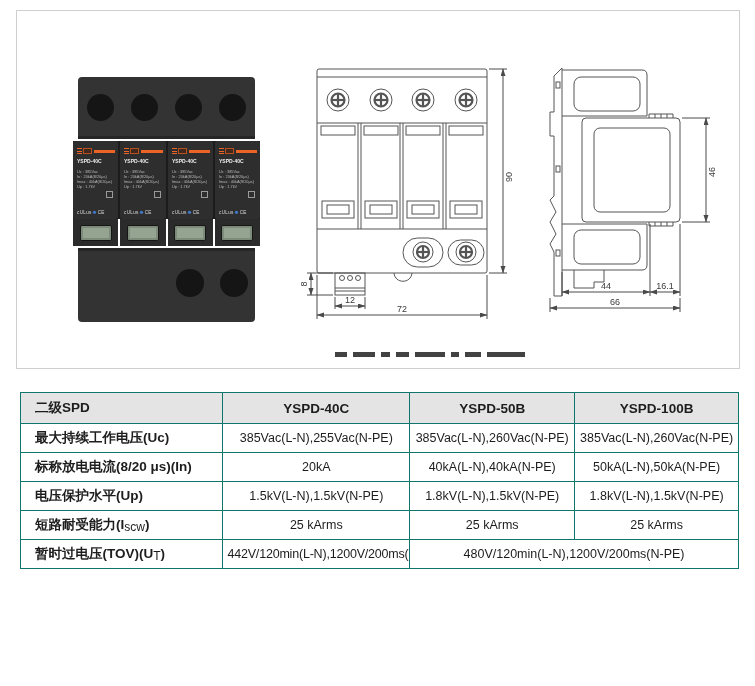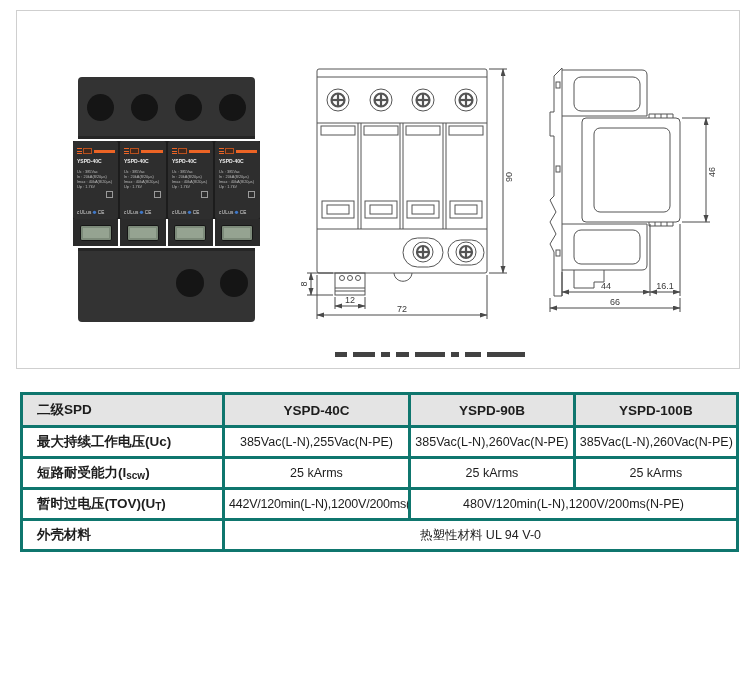--- a/index.html
+++ b/index.html
@@ -44,27 +44,27 @@
   .ln{stroke:#555;stroke-width:1;fill:none;}
   .thick{stroke-width:2.2;}
   .dim{stroke:#4a4a4a;stroke-width:1;fill:none;}
 
   
   .wm{position:absolute;top:341px;height:5px;background:#424242;}
 
   
   table.spec{position:absolute;left:20px;top:392px;width:719px;border-collapse:collapse;
              table-layout:fixed;}
-  table.spec th,table.spec td{border:3px solid #0f766e;height:28px;padding:0 4px;
+  table.spec th,table.spec td{border:1px solid #0f766e;height:28px;padding:0 4px;
              font-size:12.5px;font-weight:500;text-align:center;color:#1d1d1d;white-space:nowrap;overflow:hidden;}
   table.spec th{height:30px;background:#e4e4e4;font-size:13.5px;font-weight:600;}
   table.spec th.lab,table.spec td.lab{text-align:left;padding-left:14px;font-size:13.5px;font-weight:600;}
   td.small{font-size:10px;letter-spacing:-0.2px;}
   td.cond{font-size:12px;}
-  .sub{font-size:10px;vertical-align:-2px;font-weight:700;}
+  .sub{font-size:12px;vertical-align:-2px;font-weight:400;}
 </style>
 </head>
 <body>
 
 <div class="img-panel">
 
   <div class="photo">
     <div class="cap-top">
       <div class="hole" style="left:9px"></div>
       <div class="hole" style="left:53px"></div>
@@ -344,38 +344,46 @@
   <colgroup>
       <col style="width:28.2%">
       <col style="width:26%">
       <col style="width:23%">
       <col style="width:22.8%">
     </colgroup>
   <tbody>
       <tr>
     <th class="lab">二级SPD</th>
     <th>YSPD-40C</th>
-    <th>YSPD-90B</th>
+    <th>YSPD-50B</th>
     <th>YSPD-100B</th>
   </tr>
   <tr>
     <td class="lab">最大持续工作电压(Uc)</td>
     <td class="cond">385Vac(L-N),255Vac(N-PE)</td>
     <td class="cond">385Vac(L-N),260Vac(N-PE)</td>
     <td class="cond">385Vac(L-N),260Vac(N-PE)</td>
   </tr>
   <tr>
+    <td class="lab">标称放电电流(8/20 μs)(In)</td>
+    <td>20kA</td>
+    <td>40kA(L-N),40kA(N-PE)</td>
+    <td>50kA(L-N),50kA(N-PE)</td>
+  </tr>
+  <tr>
+    <td class="lab">电压保护水平(Up)</td>
+    <td>1.5kV(L-N),1.5kV(N-PE)</td>
+    <td>1.8kV(L-N),1.5kV(N-PE)</td>
+    <td>1.8kV(L-N),1.5kV(N-PE)</td>
+  </tr>
+  <tr>
     <td class="lab"><span>短路耐受能力(I</span><span class="sub">scw</span><span>)</span></td>
     <td>25 kArms</td>
     <td>25 kArms</td>
     <td>25 kArms</td>
   </tr>
   <tr>
     <td class="lab"><span>暂时过电压(TOV)(U</span><span class="sub">T</span><span>)</span></td>
     <td class="small">442V/120min(L-N),1200V/200ms(N-PE)</td>
     <td colspan="2">480V/120min(L-N),1200V/200ms(N-PE)</td>
   </tr>
-  <tr>
-    <td class="lab">外壳材料</td>
-    <td colspan="3">热塑性材料  UL 94 V-0</td>
-  </tr>
 </tbody>
   </table>
 
 </body></html>

